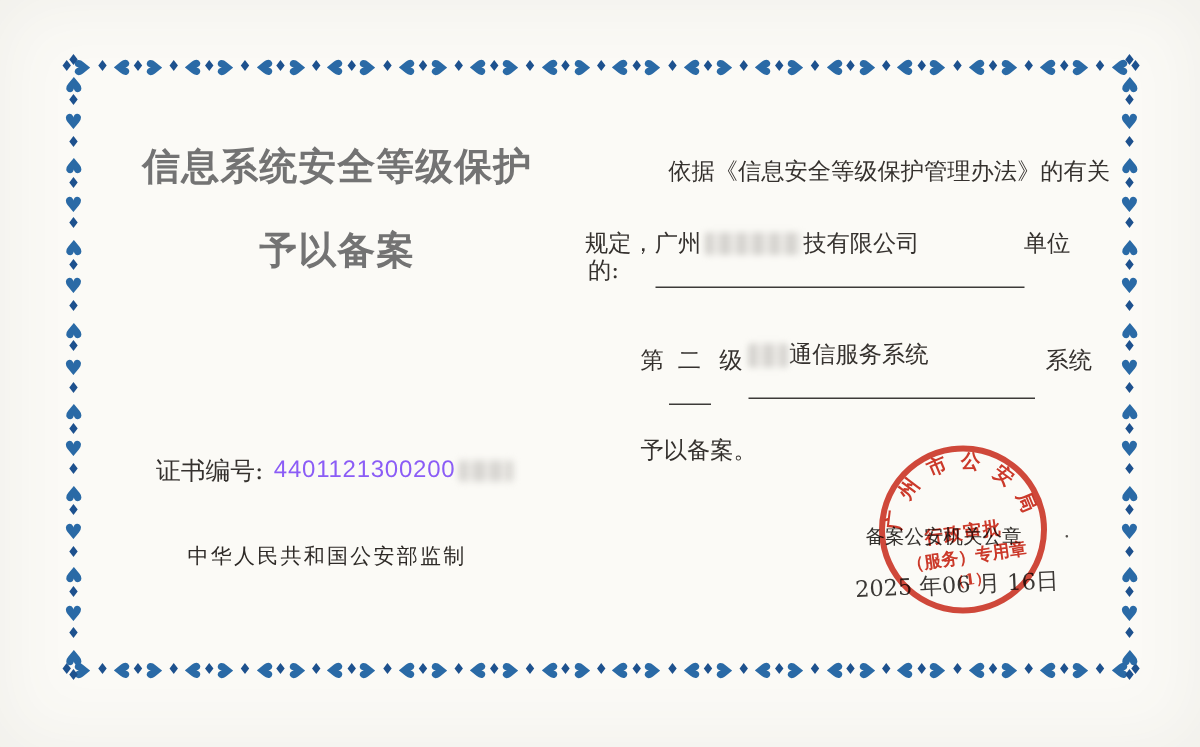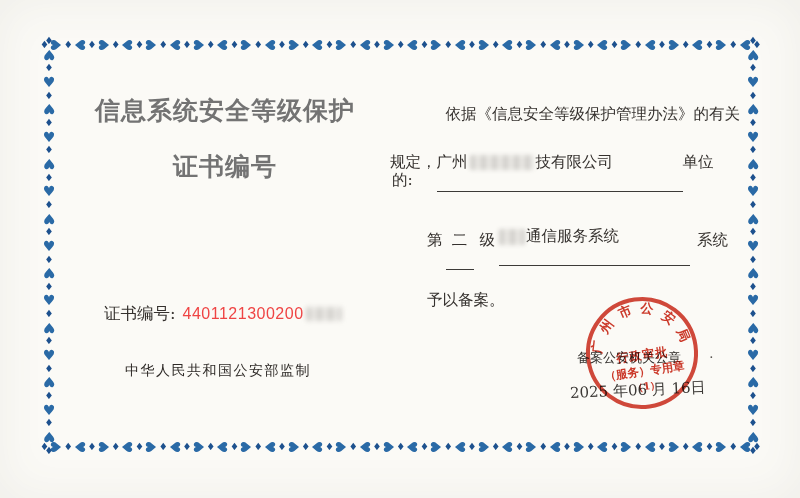--- a/index.html
+++ b/index.html
@@ -44,21 +44,21 @@
     font-size:25px;font-weight:bold;letter-spacing:1px;color:#737373;
   }
   .title1{top:94px;}
   .title2{top:150px;}
   .cert-row{
     position:absolute;left:104px;top:303px;display:flex;align-items:center;
     font-size:16.5px;color:var(--ink);
   }
   .cert-num{
     font-family:"Liberation Sans","DejaVu Sans",sans-serif;
-    font-size:16px;letter-spacing:.5px;margin-left:7px;color:#ef4444;
+    font-size:16px;letter-spacing:.5px;margin-left:7px;color:#8b5cf6;
   }
   .issuer{
     position:absolute;left:125px;top:362px;
     font-size:14px;letter-spacing:1.5px;color:#2e2a27;
   }
 
   
   .right-col{
     position:absolute;left:388px;top:104px;width:352px;
     font-size:15.5px;color:var(--ink);
@@ -317,21 +317,21 @@
       <span class="bm bd">♦</span>
       <span class="bm bh">♥</span>
       <span class="bm bd">♦</span>
       <span class="bm bh">♥</span>
       <span class="bm bd">♦</span>
       <span class="bm bh">♥</span>
       <span class="bm bd">♦</span>
     </div>
 
   <div class="title1">信息系统安全等级保护</div>
-  <div class="title2">证书编号</div>
+  <div class="title2">予以备案</div>
 
   <div class="cert-row">
     <span>证书编号:</span>
     <span class="cert-num">4401121300200</span>
     <span class="redact redact-cert"></span>
   </div>
 
   <div class="issuer">中华人民共和国公安部监制</div>
 
   <div class="right-col">

